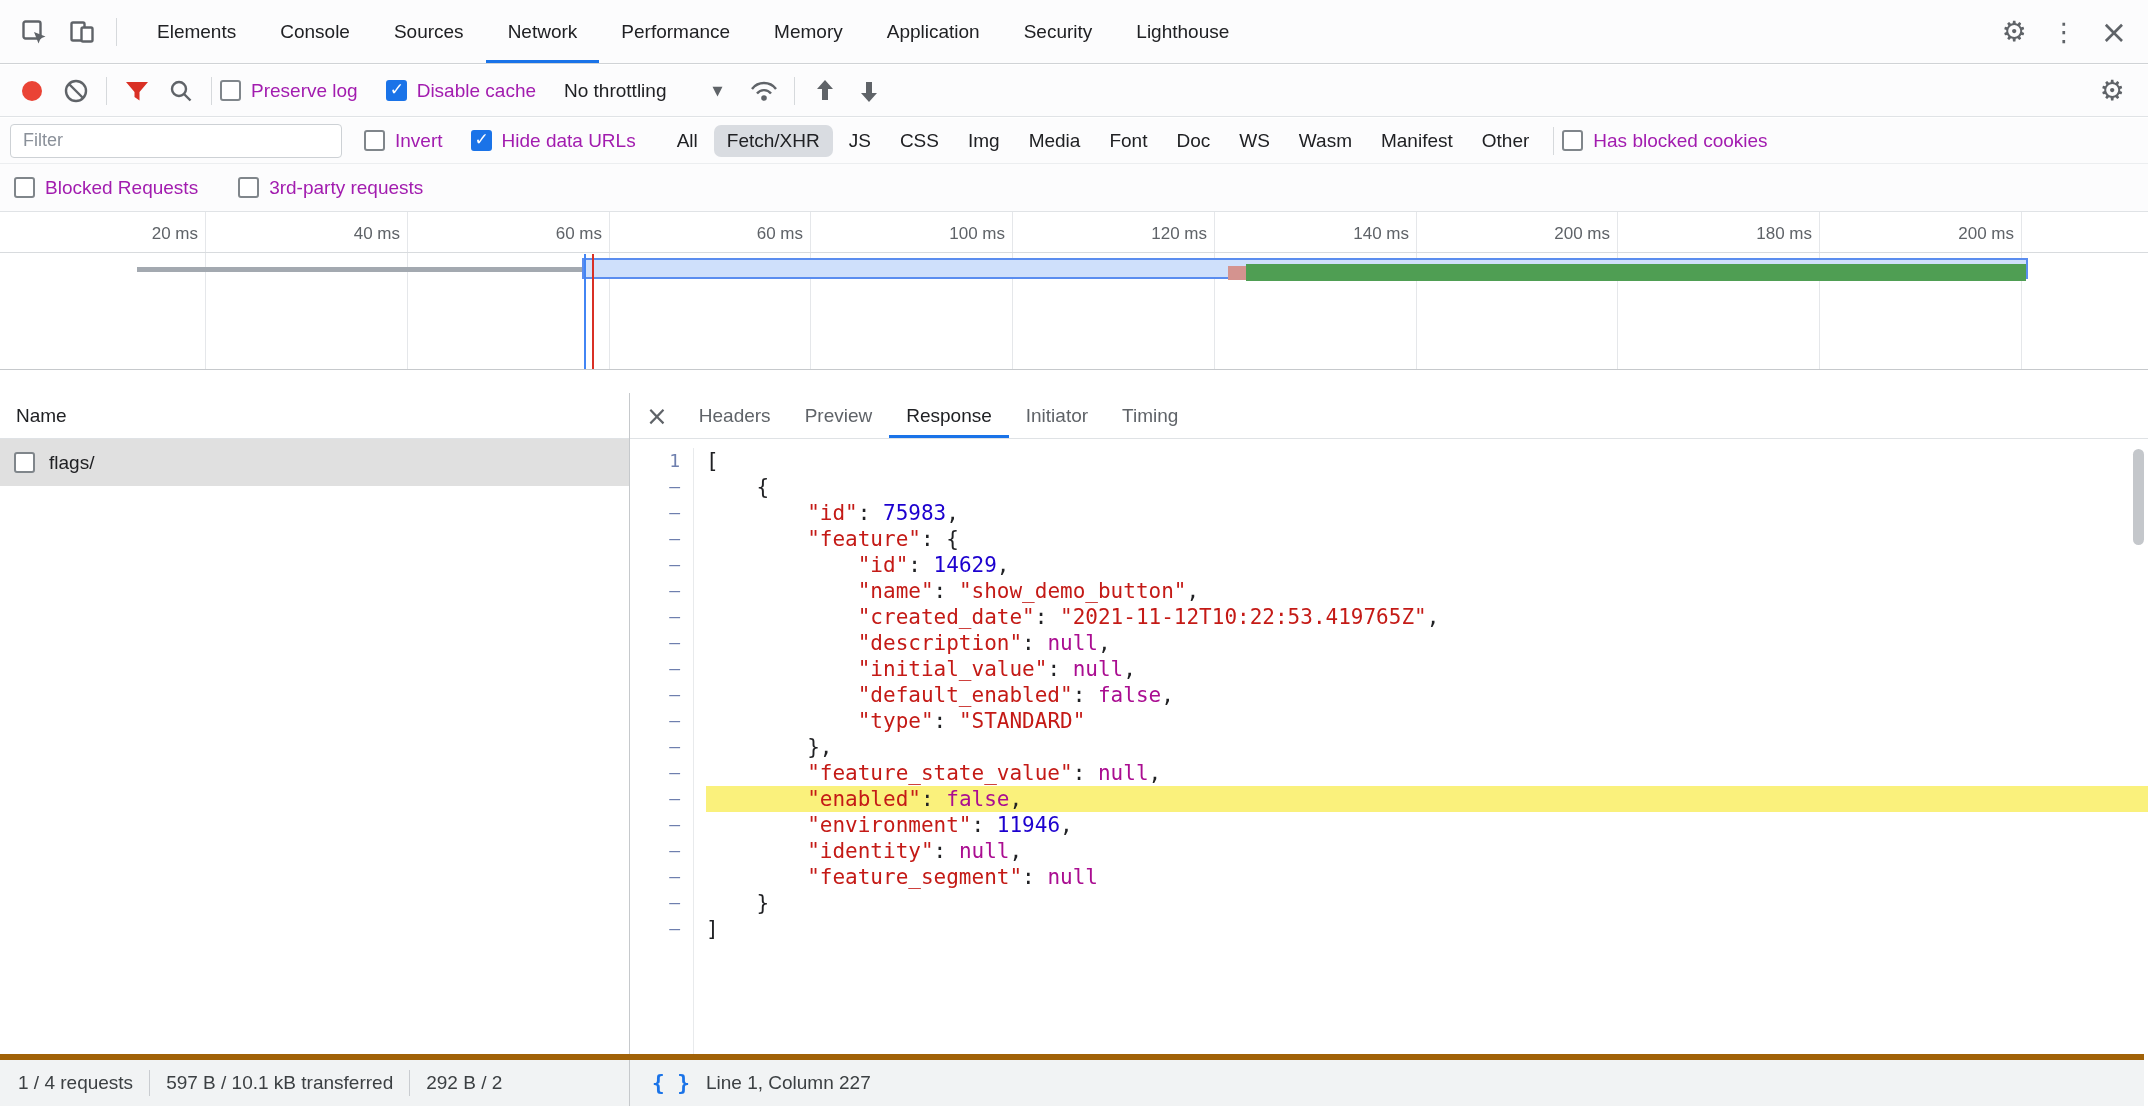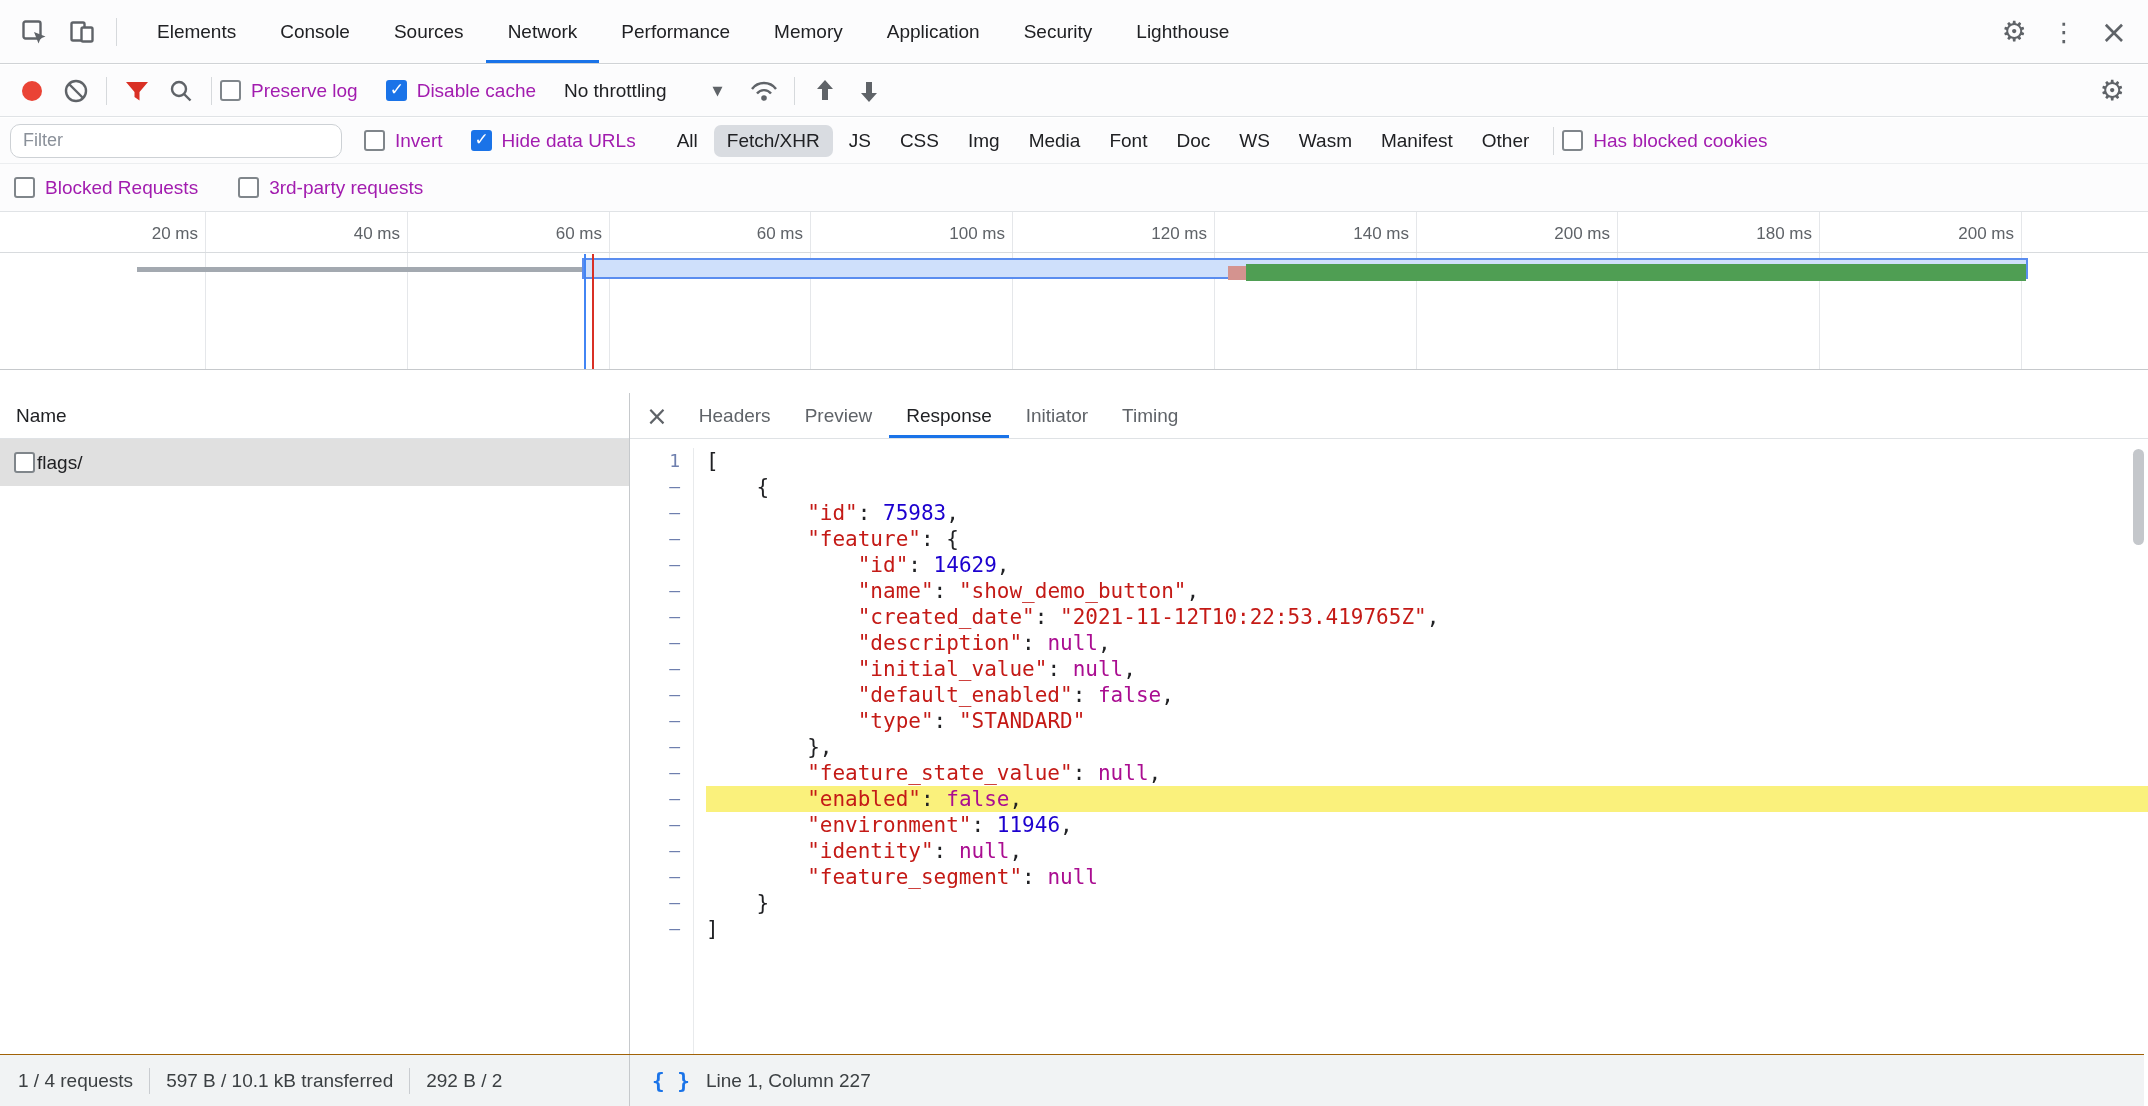--- a/index.html
+++ b/index.html
@@ -30,21 +30,21 @@
   .box { width:21px; height:21px; border:2px solid #80868b; border-radius:3px; background:#fff; position:relative; flex:none; }
   .box.checked { background:#1a73e8; border-color:#1a73e8; }
   .box.checked::after { content:"\2713"; font-family:"DejaVu Sans", sans-serif; position:absolute; left:2px; top:-3px;
                         color:#fff; font-size:17px; font-weight:bold; }
   .dropdown { display:flex; align-items:center; font-size:19px; color:#202124; cursor:pointer; margin-right:20px;justify-content:center; }
   .caret { font-size:13px; color:#5f6368; margin-left:46px; font-family:"DejaVu Sans", sans-serif; }
 
   
   .filterbar { position:absolute; top:118px; left:0; right:0; height:46px; display:flex; align-items:center;
                background:#fcfcfd; border-bottom:1px solid #eceef0; padding-left:10px; }
-  .filter-input { width:332px; height:34px; border:1px solid #cdd1d5; border-radius:10px; font-size:18px;
+  .filter-input { width:332px; height:34px; border:1px solid #cdd1d5; border-radius:4px; font-size:18px;
                   padding:0 12px; color:#202124; outline:none; background:#fff; font-family:"Liberation Sans",sans-serif; margin-right:22px; }
   .filter-input::placeholder { color:#8a9099; }
   .pill { font-size:19px; padding:5px 13px; border-radius:7px; margin-right:3px; cursor:pointer; color:#202124; white-space:nowrap; }
   .pill.selected { background:#d9dce1; }
   .filterbar2 { position:absolute; top:164px; left:0; right:0; height:48px; display:flex; align-items:center;
                 background:#fcfcfd; border-bottom:1px solid #e0e3e6; padding-left:14px; }
 
   
   .timeline { position:absolute; top:212px; left:0; right:0; height:158px; background:#fff; border-bottom:1px solid #c6c9cc; overflow:hidden; }
   .ruler { position:absolute; top:0; left:0; right:0; height:41px; border-bottom:1px solid #d8dbde; }
@@ -54,21 +54,21 @@
   .wf-blue { position:absolute; left:582px; top:46px; width:1446px; height:21px; background:#cfe0fb; border:2px solid #5b8def; }
   .wf-pink { position:absolute; left:1228px; top:54px; width:18px; height:14px; background:#d4938f; }
   .wf-green { position:absolute; left:1246px; top:52px; width:780px; height:17px; background:#4f9e53; }
   .evt-blue { position:absolute; left:584px; top:42px; width:2px; height:116px; background:#4285f4; }
   .evt-red { position:absolute; left:592px; top:42px; width:2px; height:116px; background:#d93025; }
 
   
   .main { position:absolute; top:370px; left:0; right:0; height:684px; display:flex;margin-top:23px; }
   .left-panel { width:630px; flex:none; border-right:1px solid #c6c9cc; background:#fff; }
   .name-header { height:46px; line-height:45px; padding-left:16px; font-size:19px; color:#202124; border-bottom:1px solid #dfe2e5; }
-  .req-row { height:47px; display:flex; align-items:center; gap:2px; padding-left:14px; font-size:19px; color:#202124; cursor:pointer; }
+  .req-row { height:47px; display:flex; align-items:center; gap:14px; padding-left:14px; font-size:19px; color:#202124; cursor:pointer; }
   .req-row.selected { background:#e0e0e0; }
 
   .right-panel { flex:1; display:flex; flex-direction:column; background:#fff; min-width:0; }
   .detail-tabs { height:46px; flex:none; display:flex; align-items:stretch; border-bottom:1px solid #dfe2e5; padding-left:16px; }
   .closex { display:flex; align-items:center; font-size:26px; color:#5f6368; margin-right:14px; cursor:pointer; font-family:"DejaVu Sans",sans-serif; }
   .dtab { display:flex; align-items:center; padding:0 17px; font-size:19px; color:#5f6368; cursor:pointer; }
   .dtab.active { color:#202124; box-shadow:inset 0 -3px 0 #1a73e8; }
 
   .response-body { position:relative; flex:1; display:flex; overflow:hidden; padding-top:9px; }
   .gutter { width:64px; flex:none; text-align:right; padding-right:13px; border-right:1px solid #e8eaec;
@@ -78,21 +78,21 @@
   .code-line { height:26px; }
   .code-line.hl { background:#faf17c; }
   .tok-p { color:#202124; }
   .tok-k { color:#c41a16; }
   .tok-s { color:#c41a16; }
   .tok-n { color:#1c00cf; }
   .tok-a { color:#aa0d91; }
   .scrollbar-thumb { position:absolute; right:4px; top:10px; width:11px; height:96px; background:#c4c7cb; border-radius:6px; }
 
   
-  .statusbar { position:absolute; top:1054px; left:0; right:4px; height:52px; background:#f1f3f4; border-top:1px solid #a16207;
+  .statusbar { position:absolute; top:1054px; left:0; right:4px; height:52px; background:#f1f3f4; border-top:6px solid #a16207;
                display:flex; align-items:stretch; font-size:19px; color:#3c4043; }
   .status-left { width:630px; flex:none; display:flex; align-items:center; gap:16px; padding-left:18px;
                  overflow:hidden; border-right:1px solid #c6c9cc; white-space:nowrap; }
   .sdiv { width:1px; height:26px; background:#c9ccd0; flex:none; }
   .status-right { display:flex; align-items:center; gap:16px; padding-left:22px; }
   .braces { color:#1a73e8; font-family:"DejaVu Sans Mono", monospace; font-size:21px; font-weight:bold; cursor:pointer; }
 
   svg { display:block; }
 </style>
 </head>

